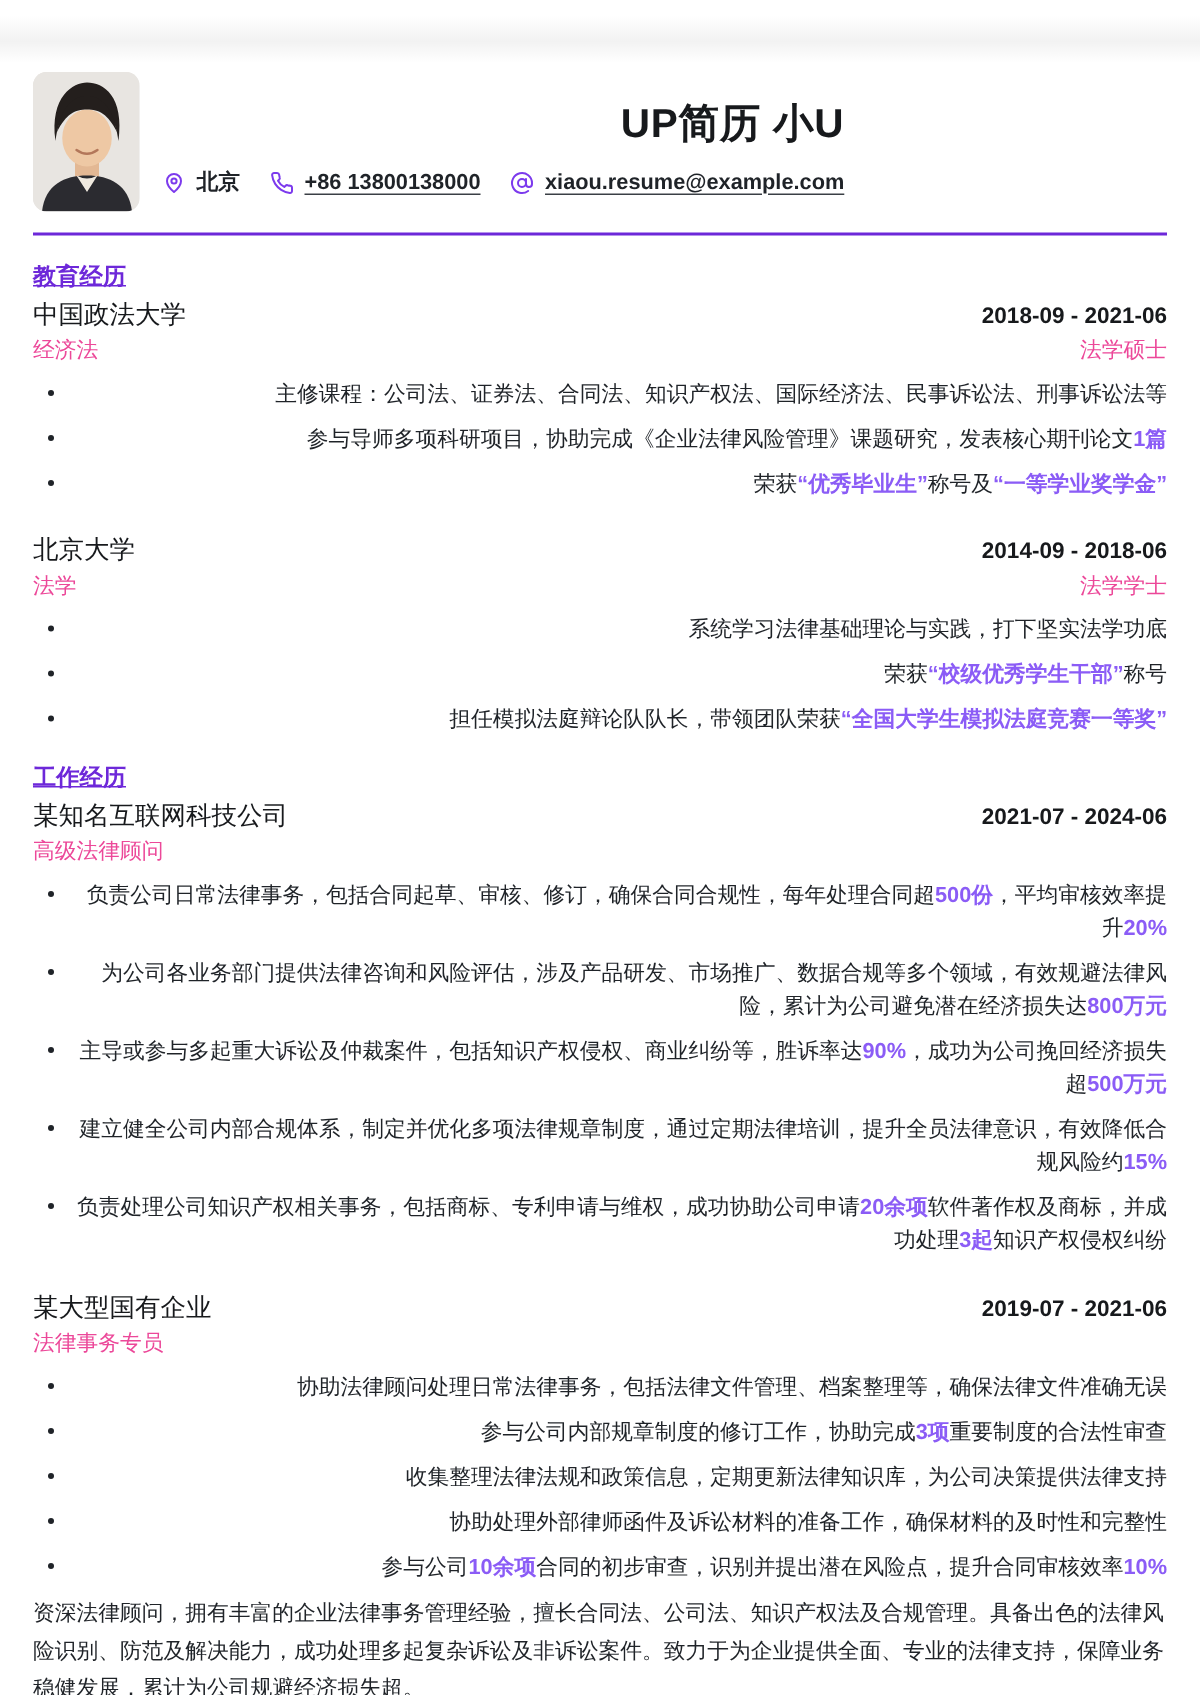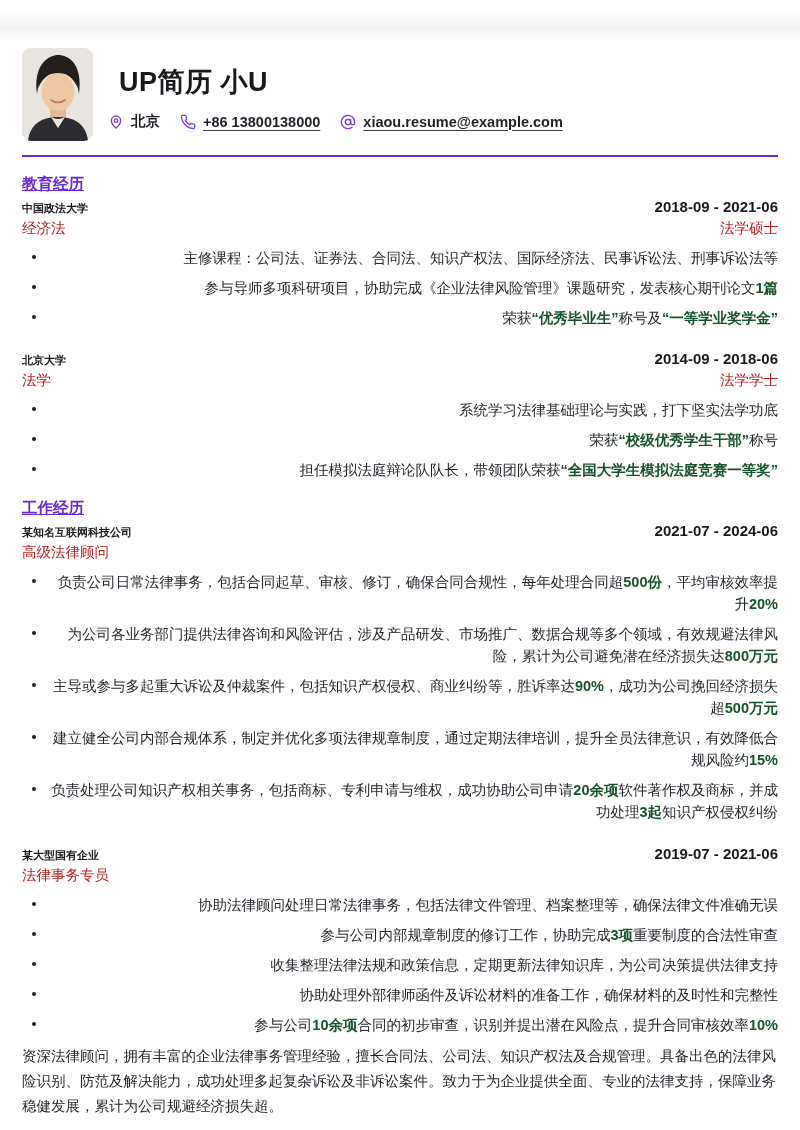--- a/index.html
+++ b/index.html
@@ -26,21 +26,21 @@
   
   .header{display:flex;gap:15px;padding-top:48px;}
   .photo{
     width:71px;height:93px;border-radius:9px;overflow:hidden;flex:none;
     background:#e8e5e1;
   }
   .photo svg{display:block;width:100%;height:100%;}
   .head-right{display:flex;flex-direction:column;justify-content:flex-start;}
   .name{
     font-size:27px;font-weight:700;color:#17191c;
-    margin:16px 0 12px 11px;letter-spacing:.5px;
+    margin:16px 0 12px 0;letter-spacing:.5px;text-align:right;
   }
   .contacts{display:flex;align-items:center;gap:20px;font-size:14.5px;font-weight:bold;}
   .contact{display:inline-flex;align-items:center;gap:7px;color:#1f2328;text-decoration:none;}
   .contact .icon{display:inline-flex;width:16px;height:16px;flex:none;}
   .contact .icon svg{width:16px;height:16px;}
   .contact.link .ctext{
     text-decoration:underline;
     text-decoration-thickness:1px;
     text-underline-offset:3px;
     text-decoration-color:#3a3f45;
@@ -53,33 +53,33 @@
   }
   
   .section-title{
     color:#6d28d9;font-size:15.5px;font-weight:700;
     margin:17px 0 3px 0;
     text-decoration:underline;
   }
   .entry{margin-top:3px;}
   .entry + .entry{margin-top:21px;}
   .entry-head{display:flex;justify-content:space-between;align-items:baseline;}
-  .entry-title{font-size:11px;font-weight:700;color:#17191c;text-align:center;}
+  .entry-title{font-size:17px;font-weight:400;color:#17191c;text-align:center;}
   .entry-dates{font-size:15px;font-weight:700;color:#17191c;white-space:nowrap;}
-  .entry-sub{display:flex;justify-content:space-between;font-size:14.5px;margin-top:3px;color:#b91c1c;}
+  .entry-sub{display:flex;justify-content:space-between;font-size:14.5px;margin-top:3px;color:#ec4899;}
   ul.bullets{list-style:none;margin:9px 0 0 0;padding:0;text-align:right;}
   .bullets li{
     position:relative;padding-left:27px;margin:7px 0 8px 0;
     font-size:14.5px;line-height:1.52;
   }
   .bullets li::before{
     content:"";position:absolute;left:10px;top:8px;
     width:4px;height:4px;border-radius:50%;background:#1f2328;
   }
-  .bullets b, .entry b, .summary-text b{font-weight:700;color:#14532d;}
+  .bullets b, .entry b, .summary-text b{font-weight:700;color:#8b5cf6;}
   
   .summary-text{font-size:14.5px;line-height:1.72;margin:8px 0 0 0;}
 </style>
 </head>
 <body>
 
 <div class="page">
   <div class="top-fade"></div>
 
   <div class="header">

